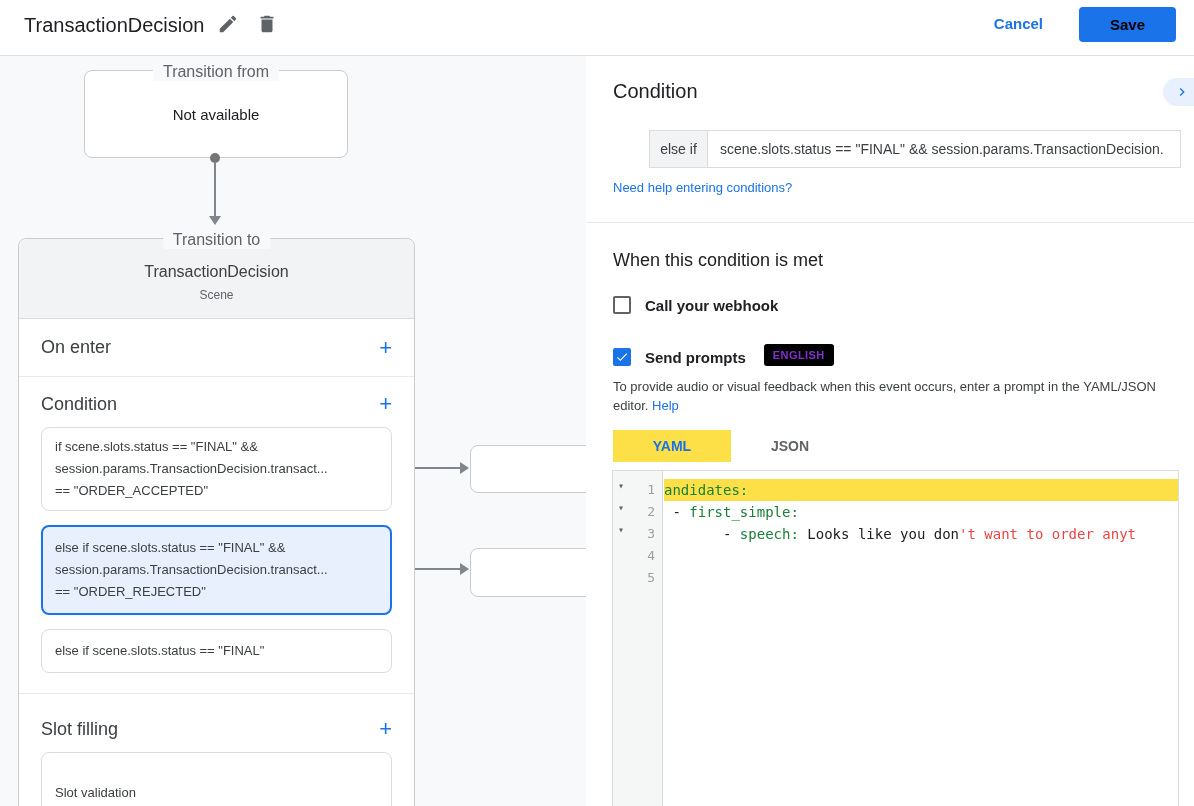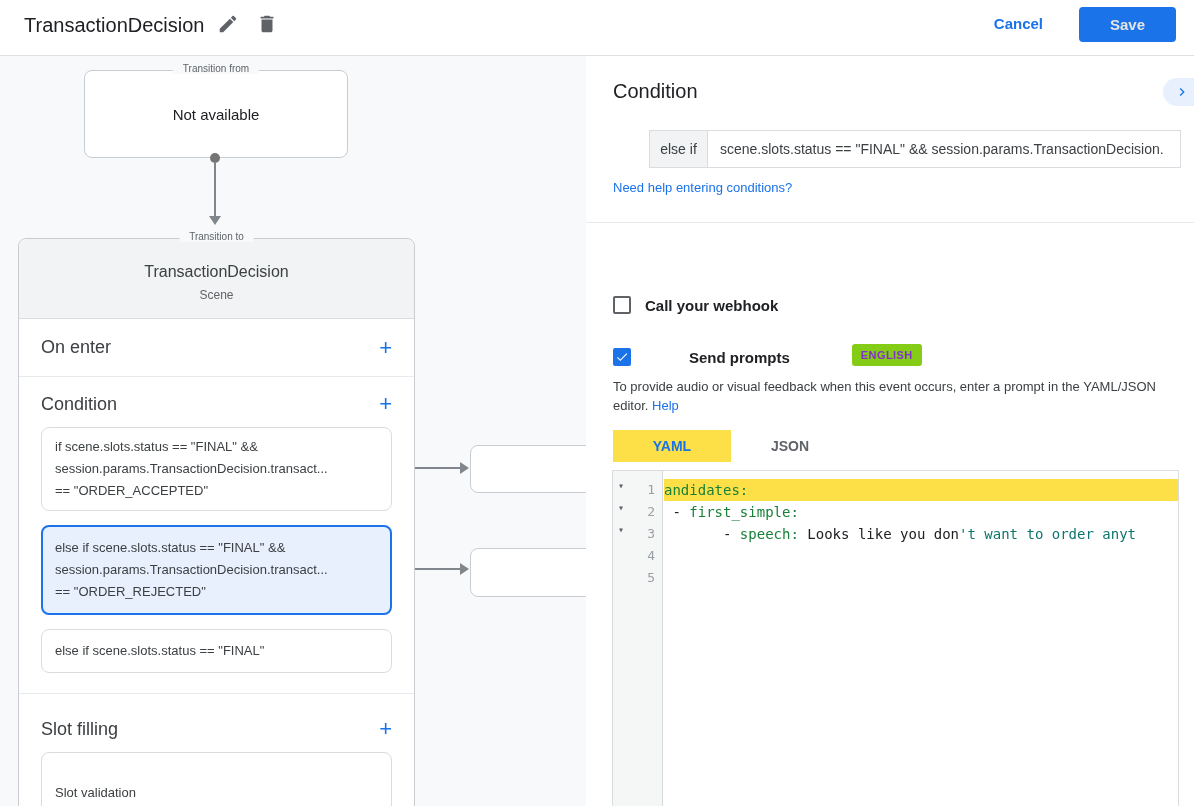--- a/index.html
+++ b/index.html
@@ -10,29 +10,29 @@
   .topbar { position:absolute; left:0; top:0; width:1194px; height:56px; background:#fff;
     border-bottom:1px solid #e0e0e0; z-index:30; }
   .topbar-title { position:absolute; left:24px; top:14px; font-size:20px; color:#202124; }
   .topbar-icon { position:absolute; top:13px; width:22px; height:22px; color:#5f6368; cursor:pointer; }
   .icon-edit { left:217px; }
   .icon-delete { left:256px; }
   .topbar-icon svg { width:22px; height:22px; fill:#5f6368; }
   .cancel-btn { position:absolute; right:151px; top:15px; font-size:15px; font-weight:700;
     color:#1a73e8; cursor:pointer; background:none; border:none; font-family:inherit; }
   .save-btn { position:absolute; right:18px; top:7px; width:97px; height:35px; background:#1a73e8;
-    color:#e5e5e5; font-size:15px; font-weight:700; border:none; border-radius:4px; cursor:pointer;
+    color:#000000; font-size:15px; font-weight:700; border:none; border-radius:4px; cursor:pointer;
     font-family:inherit; }
 
   
   .canvas { position:absolute; left:0; top:56px; width:586px; height:750px; background:#f8f9fa;
     overflow:hidden; z-index:1; }
 
   .node-box { position:absolute; background:#fff; border:1px solid #c9cdd1; border-radius:8px; }
-  .node-legend { position:absolute; top:-8px; left:50%; transform:translateX(-50%); font-size:10px;
+  .node-legend { position:absolute; top:-8px; left:50%; transform:translateX(-50%); font-size:16px;
     color:#5f6368; background:#f8f9fa; padding:0 10px; white-space:nowrap; }
 
   .from-box { left:84px; top:14px; width:264px; height:88px; display:flex; align-items:center;
     justify-content:center; }
   .from-box .node-content { font-size:15px; color:#202124; }
 
   .conn-dot { position:absolute; width:10px; height:10px; border-radius:50%; background:#757575; }
   .vline { position:absolute; width:2px; background:#80868b; }
   .hline { position:absolute; height:2px; background:#80868b; }
   .arrow-down { position:absolute; width:0; height:0; border-left:6px solid transparent;
@@ -85,28 +85,28 @@
     font-size:14px; color:#3c4043; display:flex; align-items:center; justify-content:center;margin-left:36px; }
   .expr-input { flex:1; height:38px; border:1px solid #dadce0; font-size:14px; color:#3c4043;
     padding:0 0 0 12px; outline:none; font-family:inherit; background:#fff; }
   .help-link { position:absolute; left:27px; top:124px; font-size:13px; color:#1a73e8; cursor:pointer;
     text-decoration:none;text-align:right; }
   .insp-divider { position:absolute; left:0; top:166px; width:608px; border-top:1px solid #e8eaed; }
 
   .when-title { position:absolute; left:27px; top:194px; font-size:18px; font-weight:400; color:#202124; }
   .check-row { position:absolute; left:27px; display:flex; align-items:flex-end; }
   .row-webhook { top:240px; }
-  .row-prompts { top:288px;gap:44px; }
+  .row-prompts { top:288px; }
   .checkbox { width:18px; height:18px; border:2px solid #5f6368; border-radius:2px; background:#fff;
     cursor:pointer; flex:none; }
   .checkbox.checked { border-color:#1a73e8; background:#1a73e8; display:flex; align-items:center;
     justify-content:center; }
   .checkbox.checked svg { width:16px; height:16px; fill:#fff; }
   .check-label { margin-left:14px; font-size:15px; font-weight:700; color:#202124; }
-  .lang-badge { margin-left:18px; background:#84cc16; color:#8430ce; font-size:11px; font-weight:700;
+  .lang-badge { margin-left:18px; background:#000000; color:#8430ce; font-size:11px; font-weight:700;
     letter-spacing:0.4px; padding:5px 9px; border-radius:3px; }
 
   .desc-text { position:absolute; left:27px; top:321px; width:560px; font-size:13px; line-height:19px;
     color:#3c4043; }
   .desc-text a { color:#1a73e8; text-decoration:none; cursor:pointer; }
 
   .tabs { position:absolute; left:27px; top:374px; display:flex; }
   .tab { width:118px; height:32px; line-height:32px; text-align:center; font-size:14px; font-weight:700;
     color:#5f6368; cursor:pointer; }
   .tab.active { background:#fde047; color:#1a73e8; }
@@ -117,21 +117,21 @@
   .gutter { position:absolute; left:0; top:0; bottom:0; width:50px; background:#f5f6f6;
     border-right:1px solid #d7dadd; padding-top:8px; }
   .gutter-row { height:22px; position:relative; }
   .fold { position:absolute; left:5px; top:1px; font-size:10px; color:#5f6368; cursor:pointer; }
   .lnum { position:absolute; right:7px; top:0; font-size:13px; line-height:22px; color:#9aa0a6; }
   .code { position:absolute; left:51px; right:0; top:0; bottom:0; padding-top:8px; overflow:hidden;
     cursor:text; }
   .code-line { height:22px; font-size:14px; line-height:22px; white-space:pre; color:#202124; }
   .code-line.hl { background:#fde047; }
   .seg.key { color:#188038; }
-  .seg.string { color:#0f766e; }
+  .seg.string { color:#ef4444; }
   .seg.plain { color:#202124; }
 </style>
 </head>
 <body>
 
 <div class="topbar">
   <div class="topbar-title">TransactionDecision</div>
   <span class="topbar-icon icon-edit">
     <svg viewBox="0 0 24 24">
         <path d="M3 17.25V21h3.75L17.81 9.94l-3.75-3.75L3 17.25zM20.71 7.04c.39-.39.39-1.02 0-1.41l-2.34-2.34c-.39-.39-1.02-.39-1.41 0l-1.83 1.83 3.75 3.75 1.83-1.83z"></path>
@@ -229,20 +229,21 @@
 
   <div class="cond-input-row">
     <div class="op-label">else if</div>
     <input class="expr-input" type="text" value="scene.slots.status == &quot;FINAL&quot; &amp;&amp; session.params.TransactionDecision." style="">
   </div>
 
   <a class="help-link">Need help entering conditions?</a>
 
   <div class="insp-divider"></div>
 
+  <div class="when-title">When this condition is met</div>
 
   <div class="check-row row-webhook">
     <div class="checkbox"></div>
     <span class="check-label">Call your webhook</span>
   </div>
 
   <div class="check-row row-prompts">
     <div class="checkbox checked">
       <svg viewBox="0 0 24 24">
           <path d="M9 16.17L4.83 12l-1.42 1.41L9 19 21 7l-1.41-1.41z"></path>

